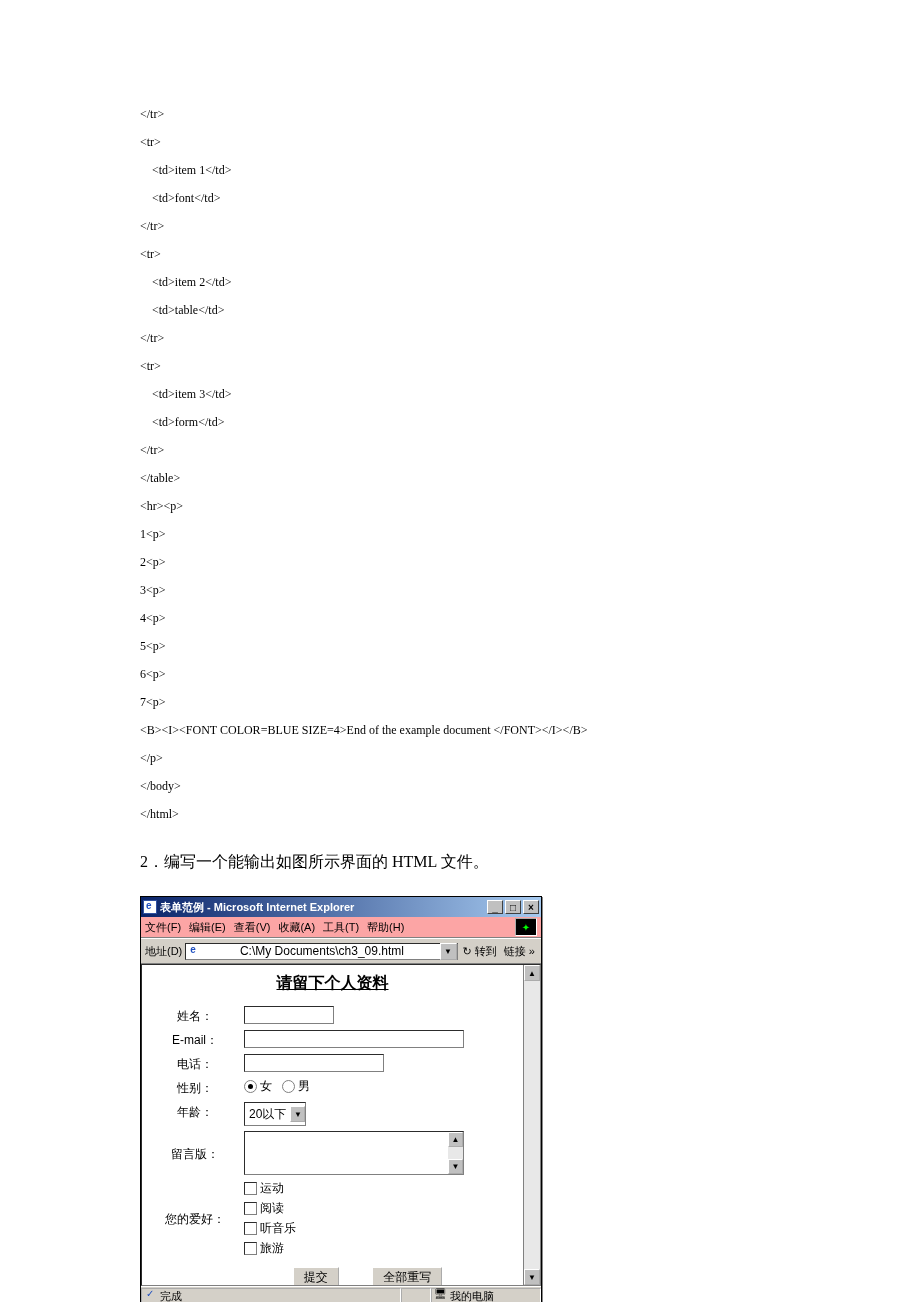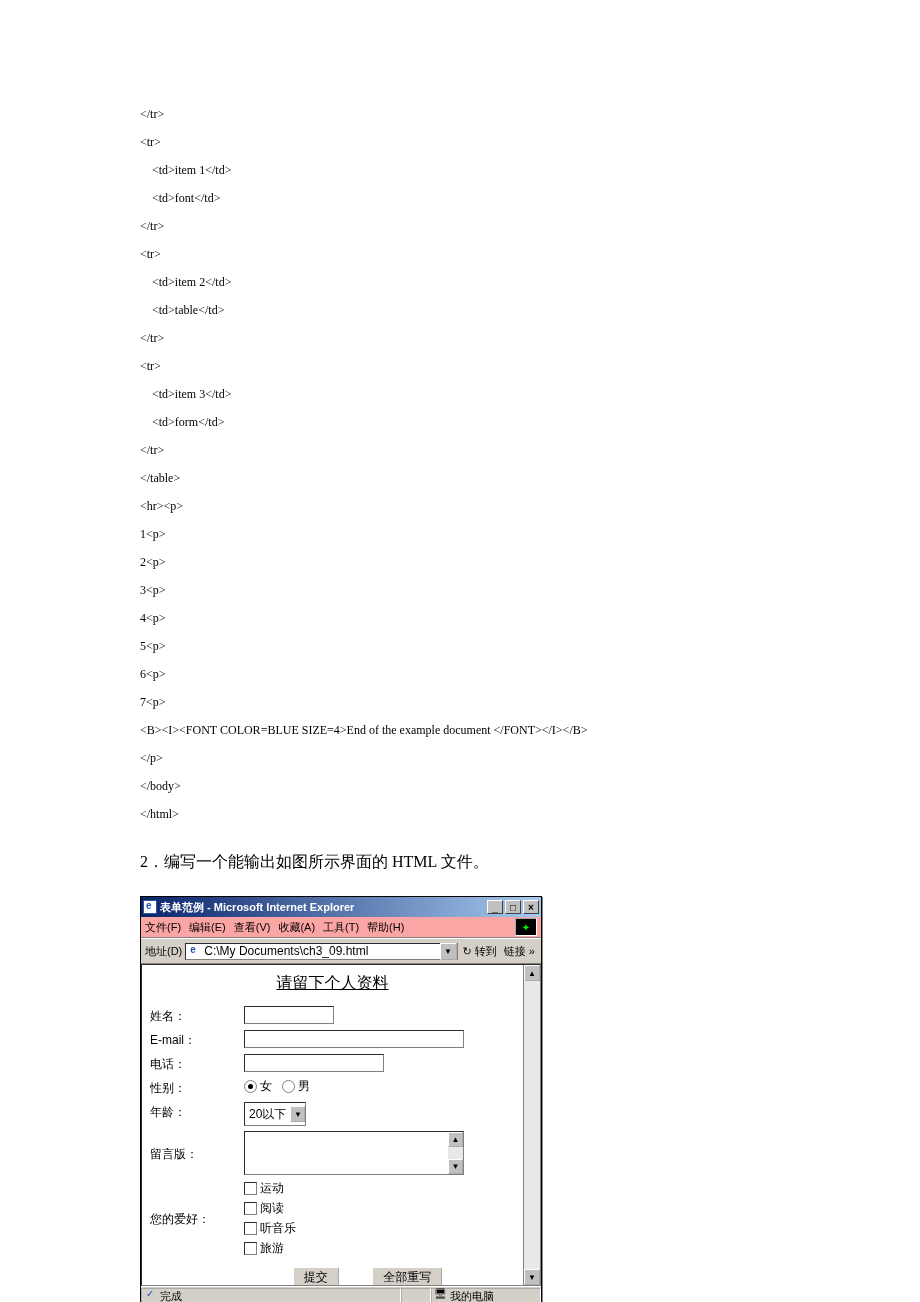--- a/index.html
+++ b/index.html
@@ -109,20 +109,21 @@
   }
   .addressbar {
     background: #d4d0c8;
     border-top: 1px solid #fff;
     border-bottom: 1px solid #808080;
     padding: 2px 4px;
     display: flex;
     align-items: center;
     height: 20px;
     gap: 3px;
+    text-align: center;
   }
   .addr-combo {
     flex: 1;
     display: flex;
     background: #fff;
     border: 1px inset #808080;
     height: 17px;
     align-items: center;
     box-sizing: border-box;
   }
@@ -176,32 +177,32 @@
     display: flex; align-items: center; justify-content: center;
     font-size: 8px;
     box-sizing: border-box;
   }
   .vscroll .track { flex: 1; background: #e8e8e8; }
 
   .form-title {
     text-align: center;
     font-family: SimSun, serif;
     font-size: 16px;
-    font-weight: normal;
+    font-weight: bold;
     text-decoration: underline;
     margin: 4px 0 12px 0;
   }
   .frow {
     display: flex;
     align-items: flex-start;
     margin: 5px 0;
   }
   .flabel {
     width: 90px;
-    text-align: left;
+    text-align: center;
     padding-right: 4px;
     font-size: 12px;
     padding-top: 2px;
   }
   .ftext {
     background: #fff;
     border: 1px inset #808080;
     height: 18px;
     box-sizing: border-box;
   }

